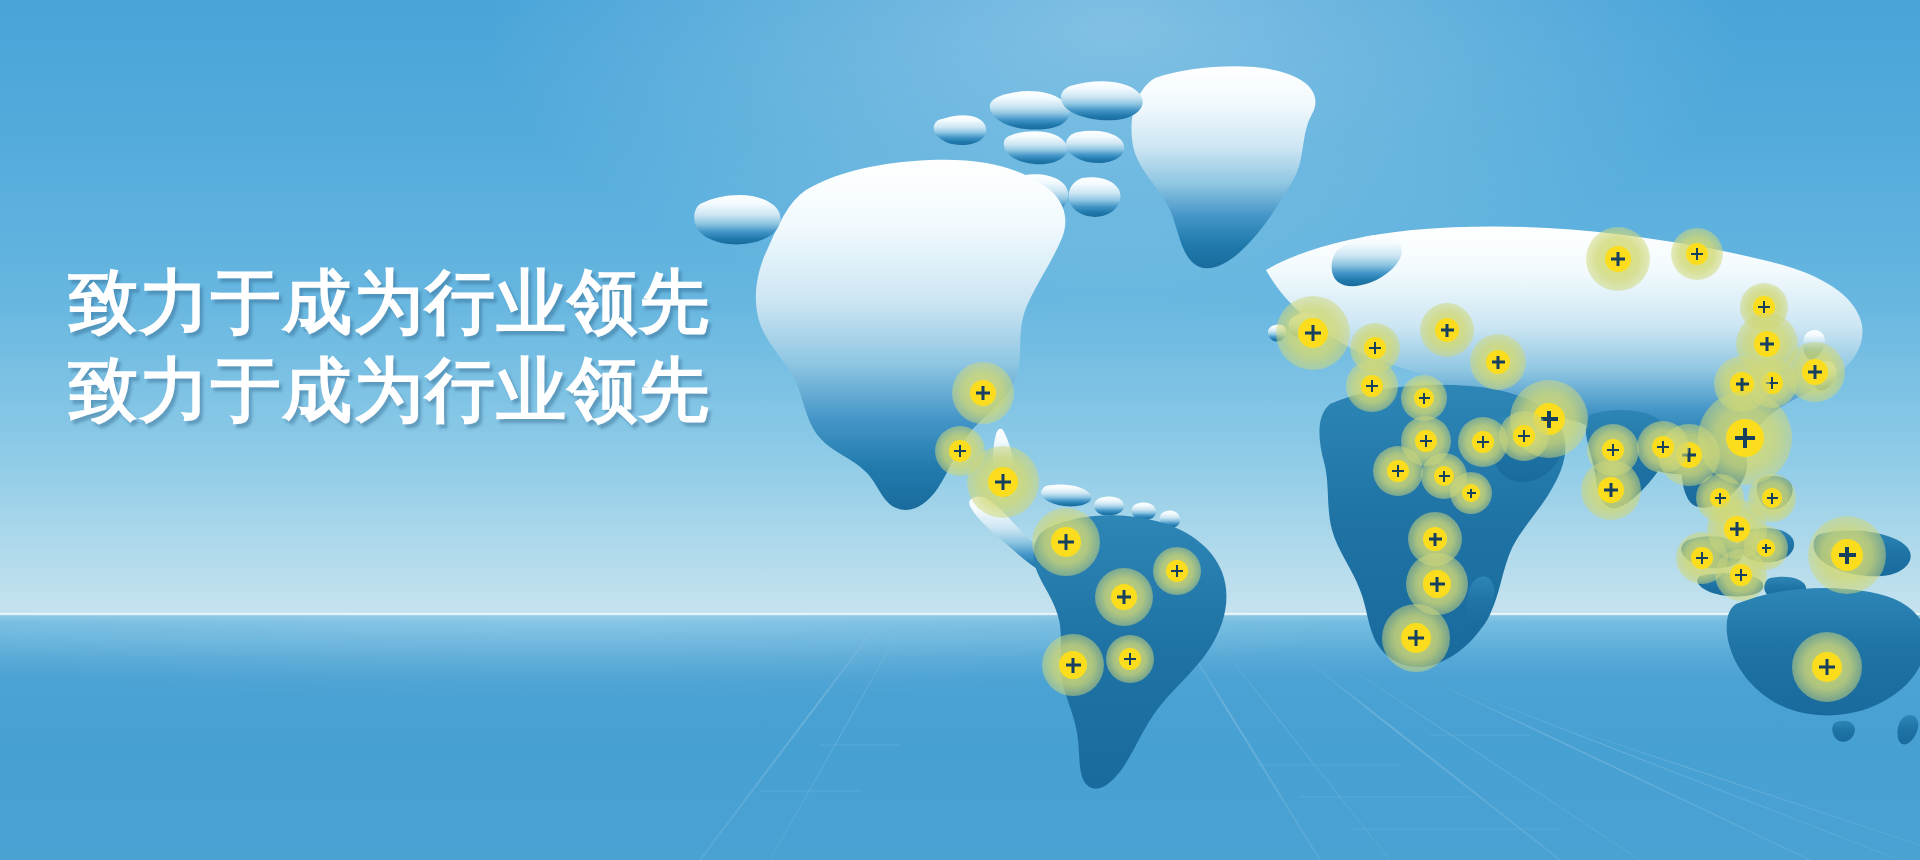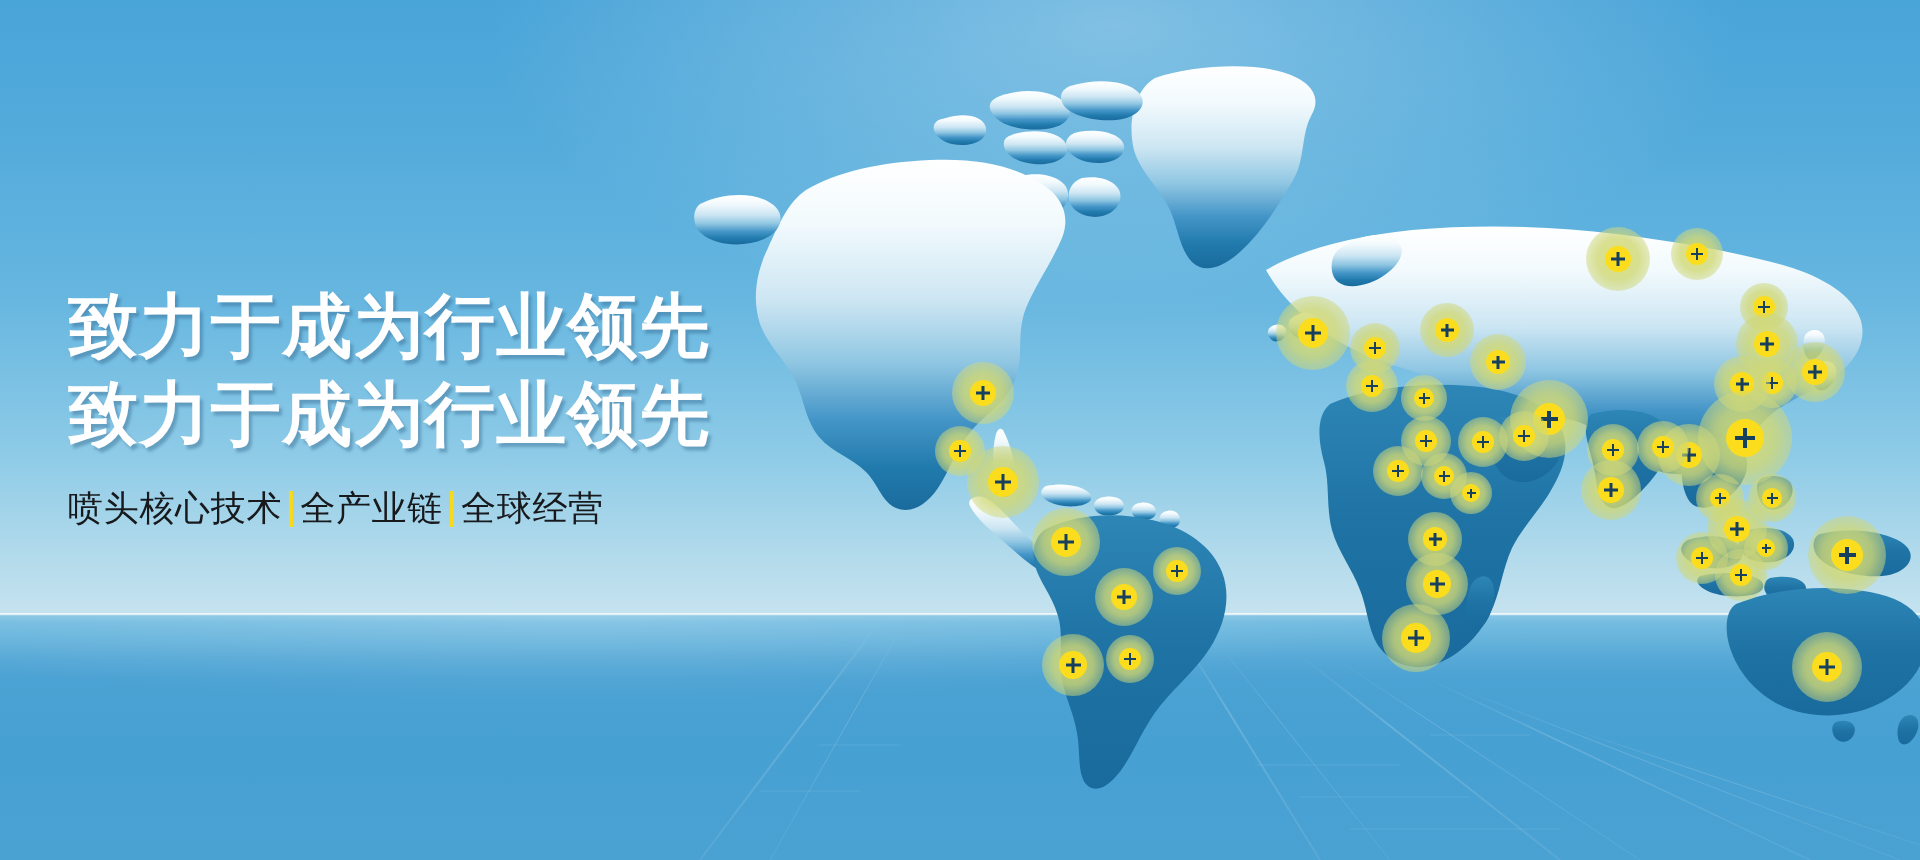--- a/index.html
+++ b/index.html
@@ -68,21 +68,21 @@
     border-radius:50%;background:#fbdd1d;
     display:flex;align-items:center;justify-content:center;
   }
   .marker .plus{position:relative;display:block;}
   .marker .plus::before,.marker .plus::after{
     content:"";position:absolute;background:#17405e;border-radius:.5px;
   }
   .marker .plus::before{left:50%;top:0;transform:translateX(-50%);}
   .marker .plus::after{top:50%;left:0;transform:translateY(-50%);}
   
-  .copy{position:absolute;left:68px;top:288px;width:840px;}
+  .copy{position:absolute;left:68px;top:264px;width:840px;}
   .headline{
     color:#ffffff;font-weight:bold;line-height:1.10;
     letter-spacing:.085em;white-space:nowrap;
     text-shadow:3px 4px 3px rgba(40,90,130,.38);
   }
   .headline .l1{display:block;font-size:70px;}
   .headline .l2{display:block;font-size:70px;margin-top:11px;}
   .subline{
     margin-top:32px;color:#17191c;font-size:35px;letter-spacing:.02em;
     white-space:nowrap;display:flex;align-items:center;
@@ -678,22 +678,15 @@
           </span>
         </div>
       </div>
     </div>
 
   <div class="copy">
     <div class="headline">
       <span class="l1">致力于成为行业领先</span>
       <span class="l2">致力于成为行业领先</span>
     </div>
-    <div class="subline">
-      <span class="seg">喷头核心技术</span>
-      <span class="sep"></span>
-      <span class="seg">全产业链</span>
-      <span class="sep"></span>
-      <span class="seg">全球经营</span>
-    </div>
   </div>
 
 </div>
 
 </body></html>

